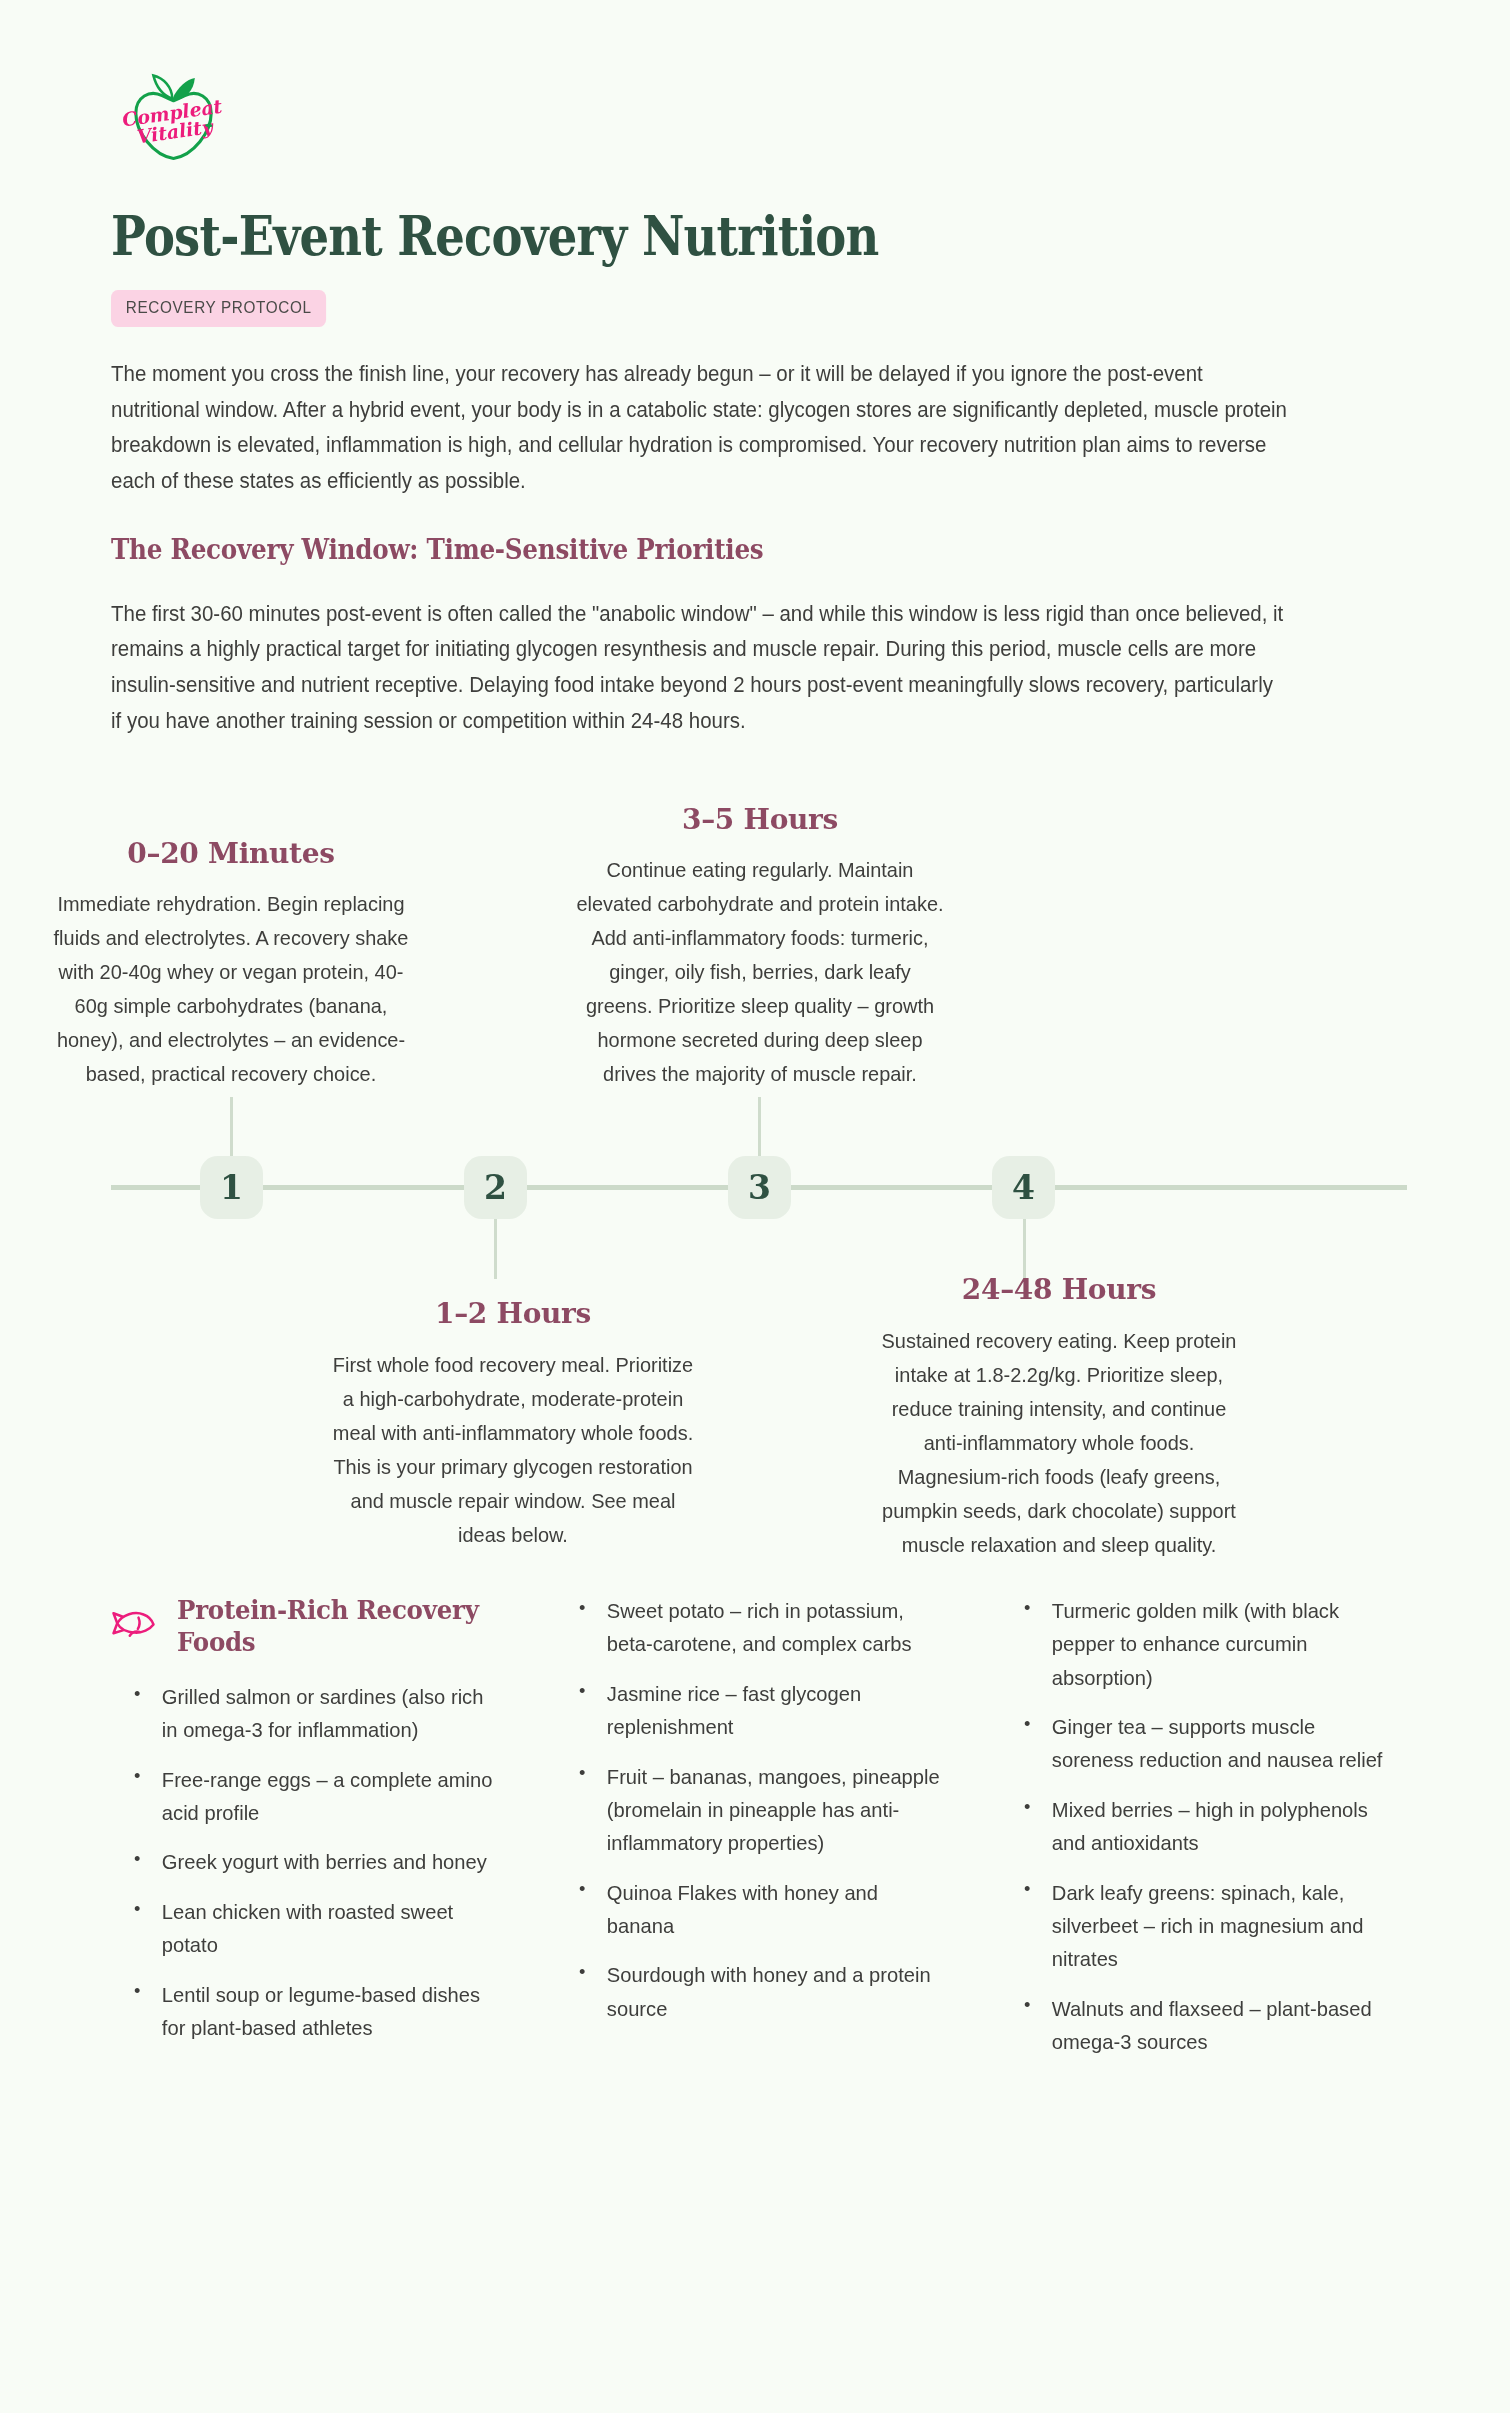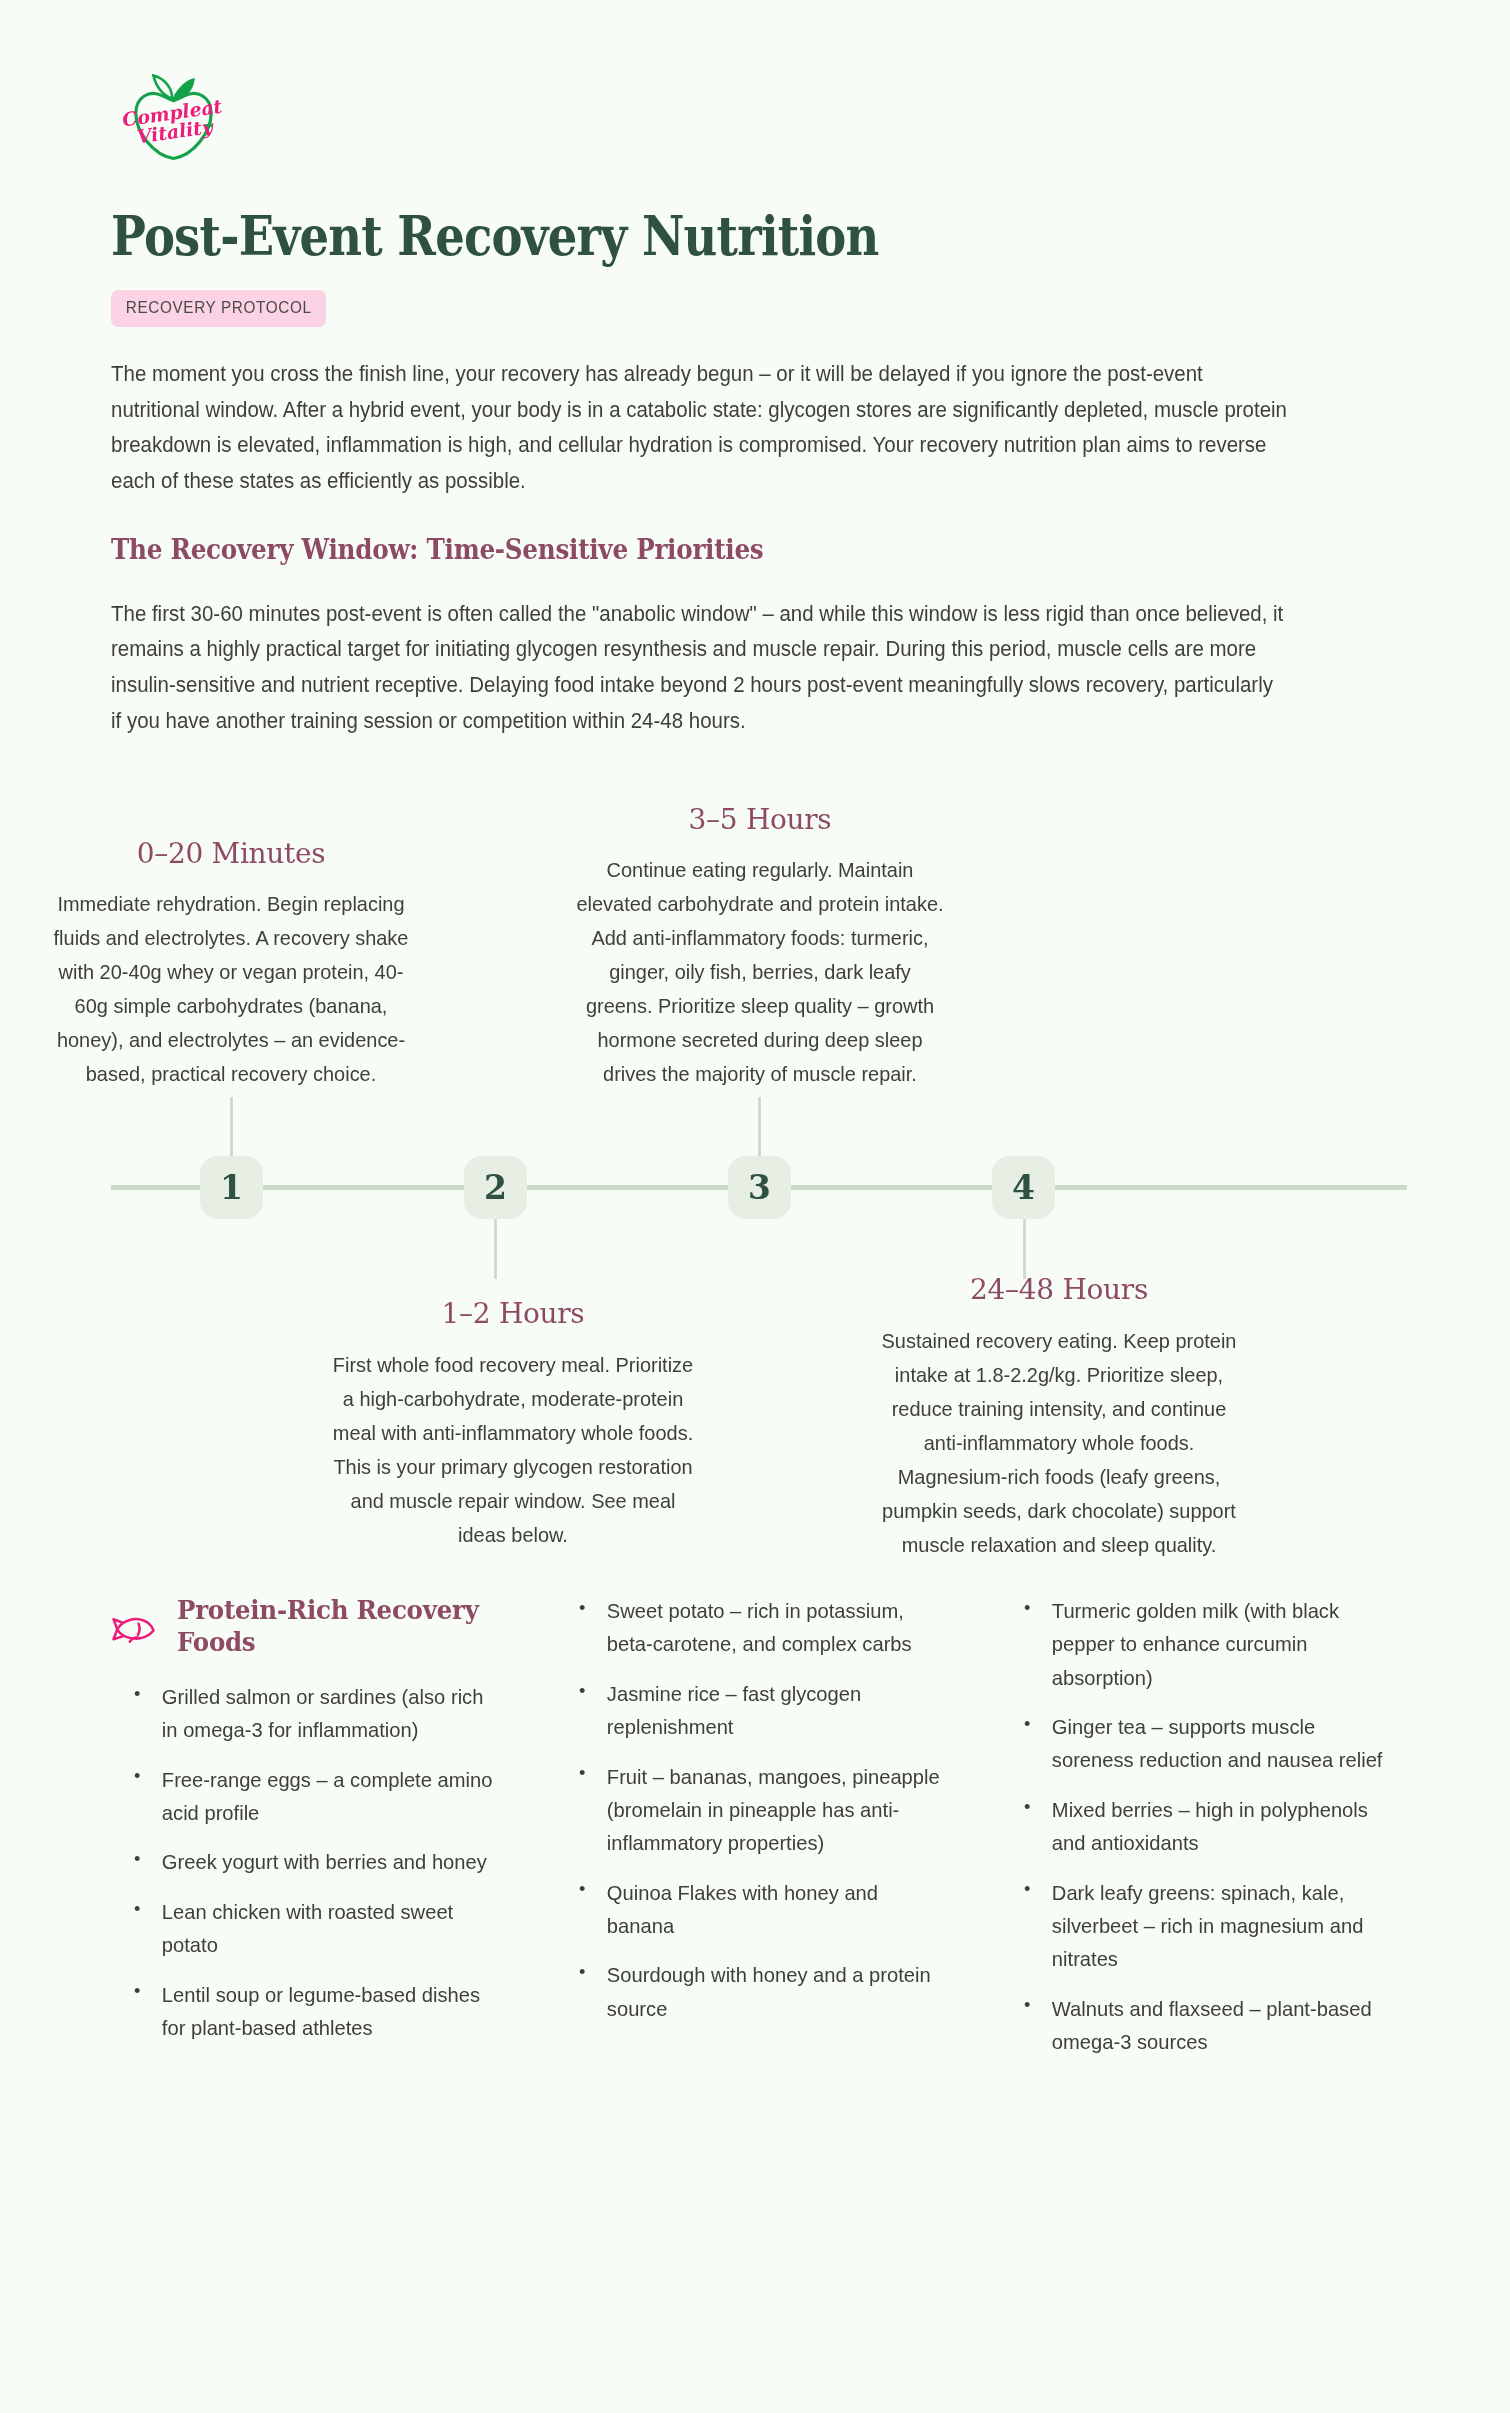--- a/index.html
+++ b/index.html
@@ -136,21 +136,21 @@
   .tl-card {
     position: absolute;
     width: 390px;
     text-align: center;
   }
   .tl-card.above { bottom: 478px; }
   .tl-card.below { top: 497px; }
 
   .tl-label {
     font-family: "DejaVu Serif", "Liberation Serif", serif;
-    font-weight: normal;
+    font-weight: bold;
     font-size: 28px;
     color: #8d4a63;
     margin-bottom: 17.6px;
     letter-spacing: -0.3px;
     text-align: center;
   }
 
   .tl-desc {
     font-size: 21px;
     line-height: 1.62;
@@ -179,21 +179,21 @@
     display: flex;
     gap: 40px;
     margin-top: 25px;
     width: 1296px;
   }
 
   .food-col { width: 405px; }
 
   .food-head {
     display: flex;
-    align-items: center;
+    align-items: flex-start;
     gap: 16.4px;
     margin-bottom: 21.4px;
   }
 
   .food-icon {
     width: 50px;
     height: 50px;
     flex: 0 0 50px;
     margin-top: 2.5px;
   }

